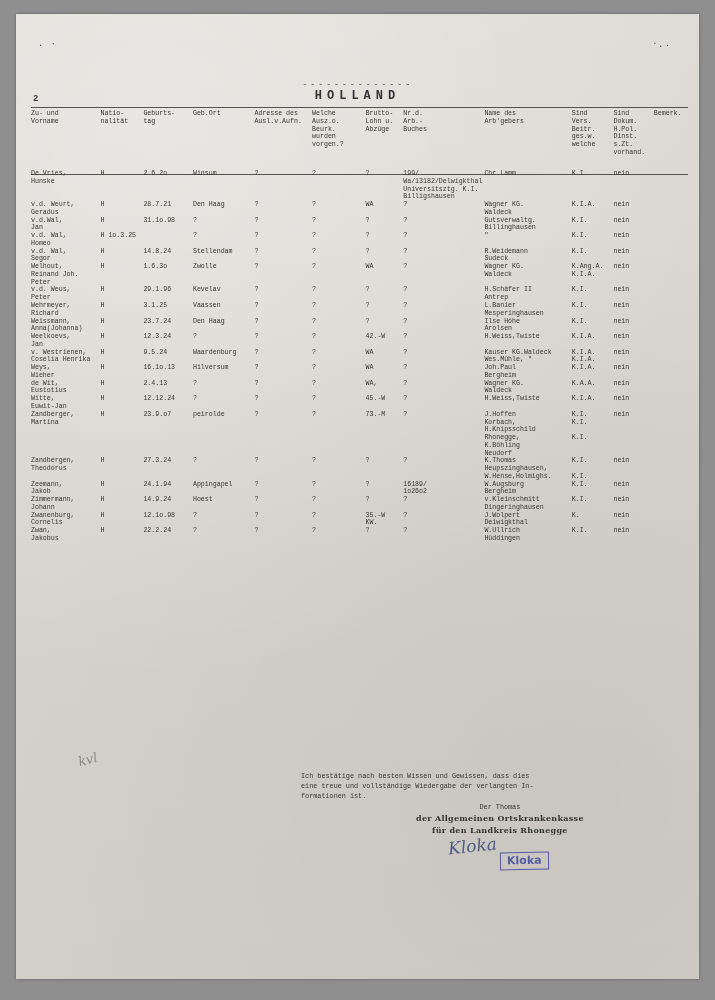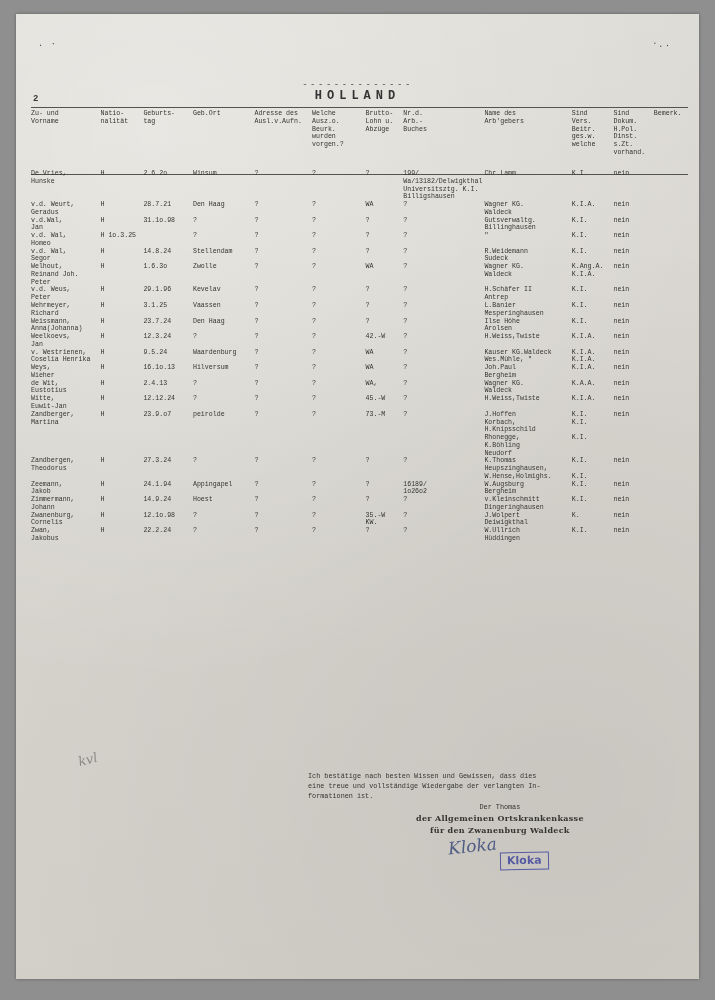--- a/index.html
+++ b/index.html
@@ -122,21 +122,21 @@
   .c5 { width: 62px; }
   .c6 { width: 40px; }
   .c7 { width: 30px; }
   .c8 { width: 95px; }
   .c9 { width: 44px; }
   .c10 { width: 42px; }
   .c11 { width: 39px; }
 
   .footer-note {
     position: absolute;
-    left: 292px;
+    left: 285px;
     top: 757px;
     font-size: 6.8px;
     line-height: 1.5;
     color: #35352f;
     white-space: pre-line;
   }
   .sig-block {
     position: absolute;
     left: 400px;
     top: 788px;
@@ -583,20 +583,20 @@
 
     <div class="pencil-mark">kvl</div>
 
     <div class="footer-note">Ich bestätige nach besten Wissen und Gewissen, dass dies
 eine treue und vollständige Wiedergabe der verlangten In-
 formationen ist.</div>
 
     <div class="sig-block">
       <div>Der Thomas</div>
       <div class="frakturish">der Allgemeinen Ortskrankenkasse</div>
-      <div class="frakturish">für den Zwanenburg Waldeck</div>
+      <div class="frakturish">für den Landkreis Rhonegge</div>
     </div>
 
     <div class="signature">Kloka</div>
     <div class="stamp">Kloka</div>
 
   </div>
 </div>
 
 </body></html>

